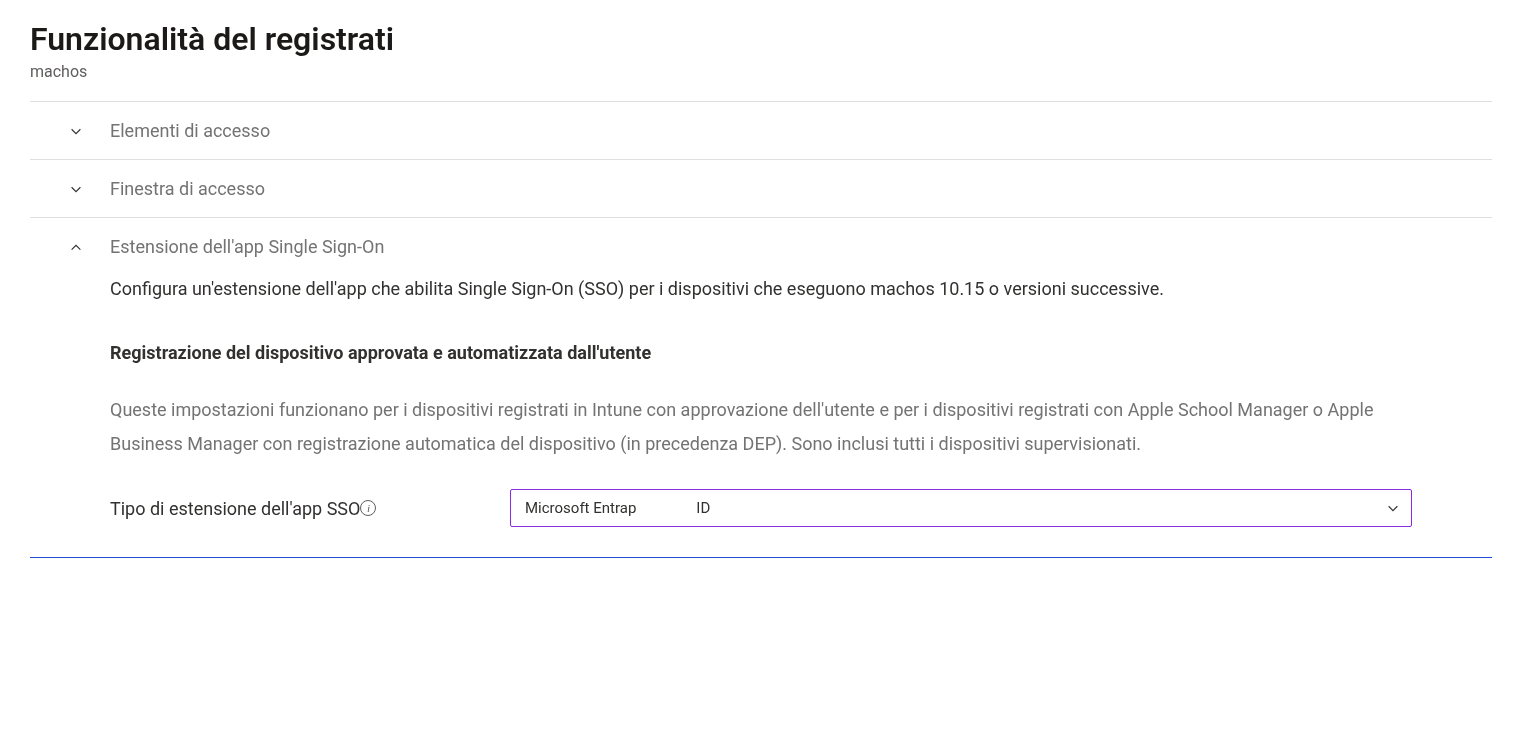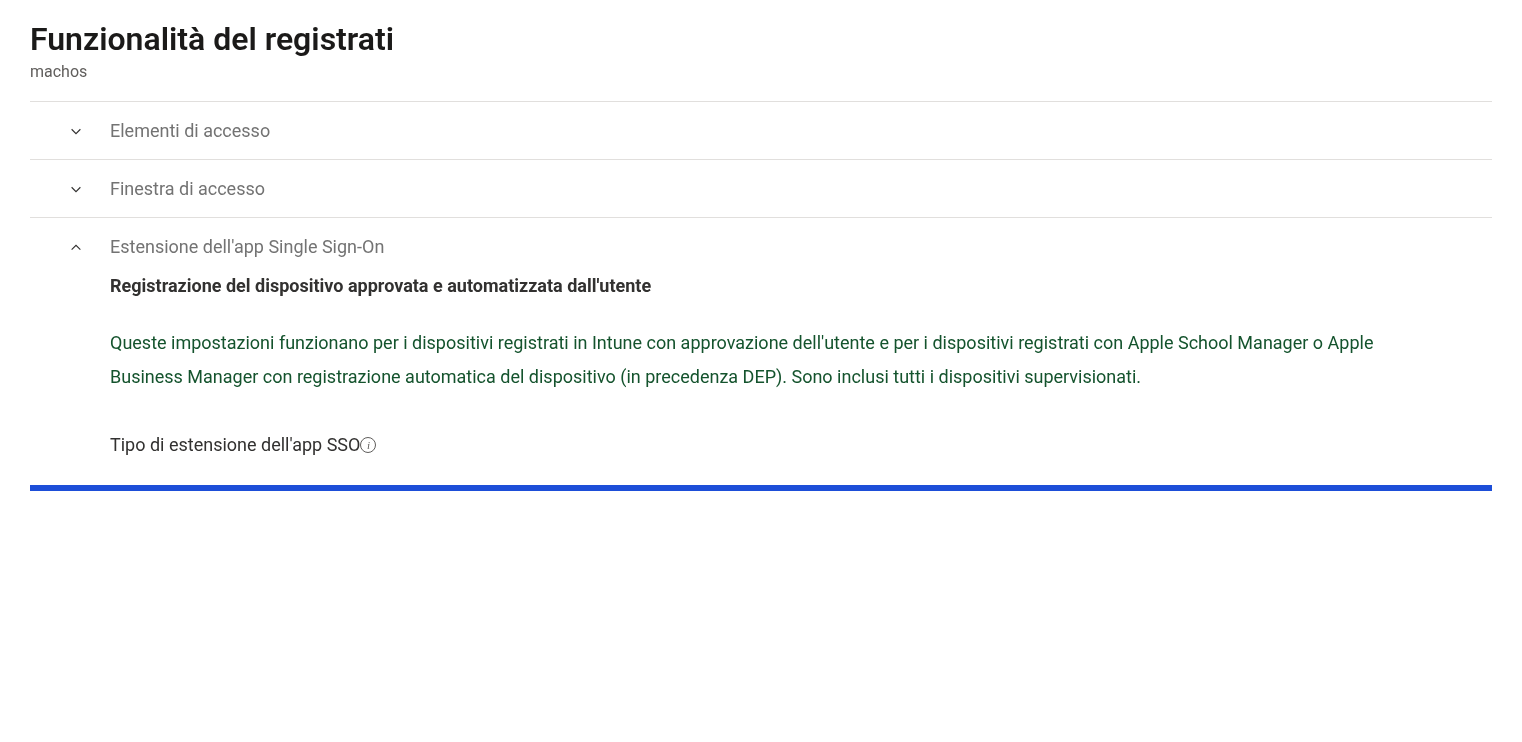--- a/index.html
+++ b/index.html
@@ -21,21 +21,21 @@
     }
     .page-subtitle {
       font-size: 16px;
       color: #605e5c;
       margin-bottom: 20px;
     }
     .section {
       border-top: 1px solid #e1dfdd;
     }
     .section:last-of-type {
-      border-bottom: 6px solid #1d4ed8;
+      border-bottom: 1px solid #1d4ed8;
     }
     .section-header {
       display: flex;
       align-items: center;
       padding: 18px 0 18px 40px;
       cursor: pointer;
       position: relative;
     }
     .chevron {
       position: absolute;
@@ -69,23 +69,23 @@
       margin-bottom: 40px;
     }
     .subsection-header {
       font-size: 18px;
       font-weight: 700;
       color: #323130;
       margin-bottom: 30px;
     }
     .subsection-text {
       font-size: 18px;
-      color: #14532d;
+      color: #737373;
       line-height: 1.9;
-      margin-bottom: 40px;
+      margin-bottom: 28px;
     }
     .form-row {
       display: flex;
       align-items: center;
       gap: 20px;
     }
     .form-label {
       font-size: 18px;
       color: #323130;
       display: flex;
@@ -172,22 +172,34 @@
 <div class="section">
   <div class="section-header">
     <span class="chevron">
       <svg viewBox="0 0 16 16">
           <polyline points="3,11 8,6 13,11"></polyline>
         </svg>
     </span>
     <span class="section-title">Estensione dell'app Single Sign-On</span>
   </div>
   <div class="section-content">
+    <p class="section-description">Configura un'estensione dell'app che abilita Single Sign-On (SSO) per i dispositivi che eseguono machos 10.15 o versioni successive.</p>
     <p class="subsection-header">Registrazione del dispositivo approvata e automatizzata dall'utente</p>
     <p class="subsection-text">Queste impostazioni funzionano per i dispositivi registrati in    Intune con approvazione dell'utente e per i dispositivi registrati con Apple School Manager o Apple Business Manager con registrazione automatica del dispositivo (in precedenza DEP). Sono inclusi tutti i dispositivi supervisionati.</p>
     <div class="form-row">
       <div class="form-label">
         <span>Tipo di estensione dell'app SSO</span>
         <span class="info-icon">i</span>
       </div>
+      <div class="select-wrapper">
+        <div class="select-box">
+          <span class="select-text-part1">Microsoft Entrap</span>
+          <span>ID</span>
+          <span class="select-chevron">
+            <svg viewBox="0 0 16 16">
+                <polyline points="3,6 8,11 13,6"></polyline>
+              </svg>
+          </span>
+        </div>
+      </div>
     </div>
   </div>
 </div>
 
 </body></html>

